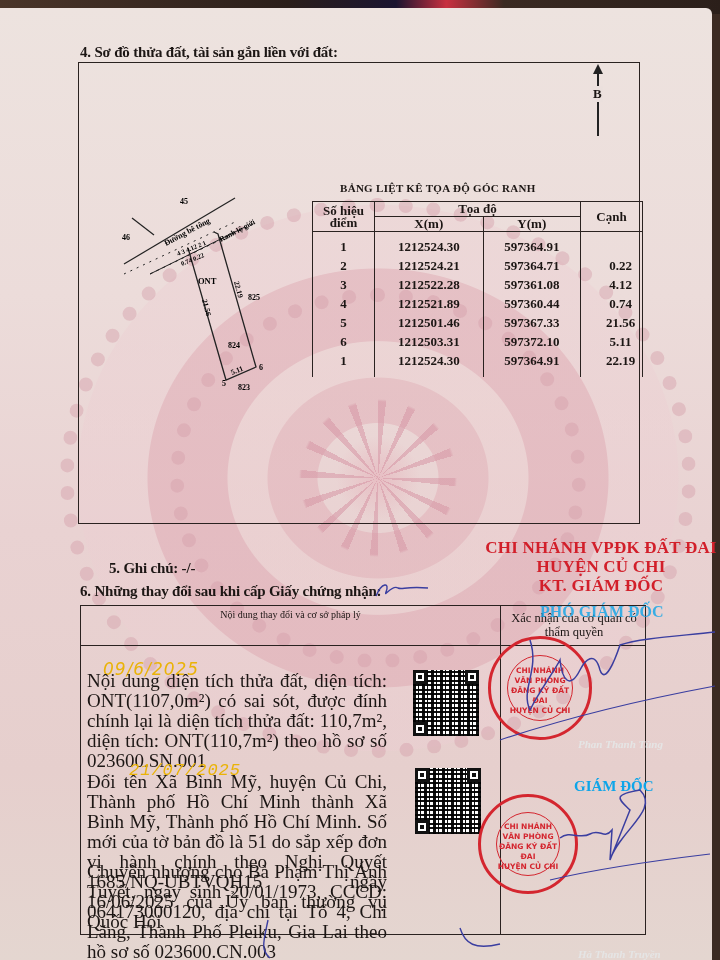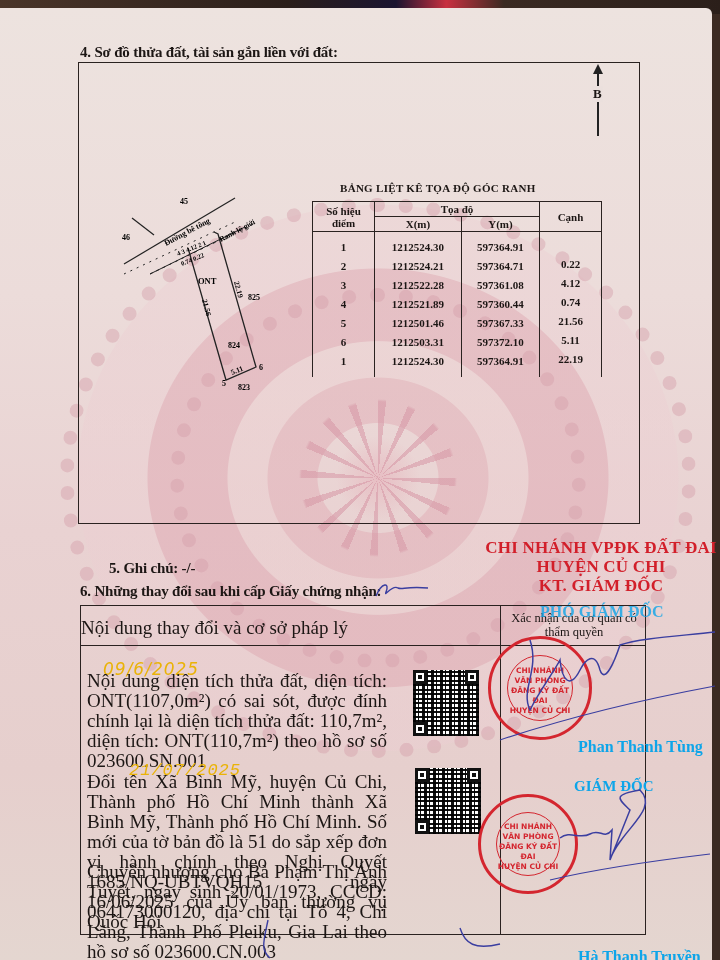--- a/index.html
+++ b/index.html
@@ -47,41 +47,41 @@
       position: absolute; left: 593px; top: 64px; width: 0; height: 0;
       border-left: 5px solid transparent; border-right: 5px solid transparent; border-bottom: 10px solid #222;
     }
     .north-label {
       position: absolute; left: 592px; top: 86px; font-size: 13px; font-weight: bold; background: #ebe0dd; padding: 0 1px;
     }
     .coord-title {
       position: absolute; left: 340px; top: 182px; font-size: 11px; font-weight: bold; letter-spacing: 0.3px;
     }
     table.coords {
-      position: absolute; left: 312px; top: 201px; width: 290px;
-      border-collapse: collapse; font-size: 11px; font-weight: bold;
+      position: absolute; left: 312px; top: 201px; width: 331px;
+      border-collapse: collapse; font-size: 13px; font-weight: bold;
     }
     table.coords th, table.coords td { border: 1px solid #2a2220; text-align: center; }
     table.coords th { font-weight: bold; padding: 1px 2px; line-height: 12px; }
     table.coords tbody td { border-top: none; border-bottom: none; height: 19px; vertical-align: middle; }
     table.coords tbody tr:first-child td { padding-top: 6px; height: 25px; }
     table.coords tbody tr:last-child td { padding-bottom: 6px; height: 25px; }
     .canh-cell { position: relative; }
-    .canh-val { position: absolute; left: 0; width: 100%; text-align: center; }
+    .canh-val { position: absolute; left: 9px; width: 100%; text-align: center; }
     .plan-svg { position: absolute; left: 110px; top: 190px; }
     .ghi-chu { left: 80px; top: 560px; margin-left: 29px; }
     .thay-doi { left: 80px; top: 583px; }
     .changes-table {
       position: absolute; left: 80px; top: 605px; width: 566px; height: 330px;
       border: 1.5px solid #2a2220;
     }
     .changes-col-div { position: absolute; left: 419px; top: 0; width: 1.2px; height: 100%; background: #2a2220; }
     .changes-head-div { position: absolute; left: 0; top: 39px; width: 100%; height: 1.2px; background: #2a2220; }
     .head-left {
-      position: absolute; left: 0; top: 11px; width: 419px; text-align: left; font-size: 19px;
+      position: absolute; left: 0; top: 3px; width: 419px; text-align: center; font-size: 10px;
     }
     .head-right {
       position: absolute; left: 420px; top: 5px; width: 146px; text-align: center; font-size: 12.5px; line-height: 14px;
     }
     .entry {
       position: absolute; left: 6px; width: 300px; font-size: 19px; line-height: 20px; text-align: justify;
     }
     .hand-date {
       position: absolute; font-family: "DejaVu Sans", sans-serif; font-style: italic; color: #eab308; font-size: 17px; letter-spacing: 1px; margin-top: 13px;
     }
@@ -100,21 +100,21 @@
     .seal {
       position: absolute; border-radius: 50%; border: 3px solid #d4262f;
     }
     .seal-inner {
       position: absolute; border-radius: 50%; border: 1.5px solid #d4262f;
     }
     .seal-text {
       position: absolute; color: #d4262f; font-family: "DejaVu Sans", sans-serif; font-weight: bold; text-align: center; font-size: 7.5px; line-height: 10px;
     }
     .signer-name {
-      position: absolute; color: #0ea5e9; font-weight: bold; font-size: 16px;
+      position: absolute; color: #e5e5e5; font-style: italic; font-weight: bold; font-size: 11px;
     }
     .title-red {
       position: absolute; color: #0ea5e9; font-weight: bold; font-size: 15px;
     }
     svg { overflow: visible; }
   </style>
 </head>
 <body>
 
 <div class="topstrip"></div>

